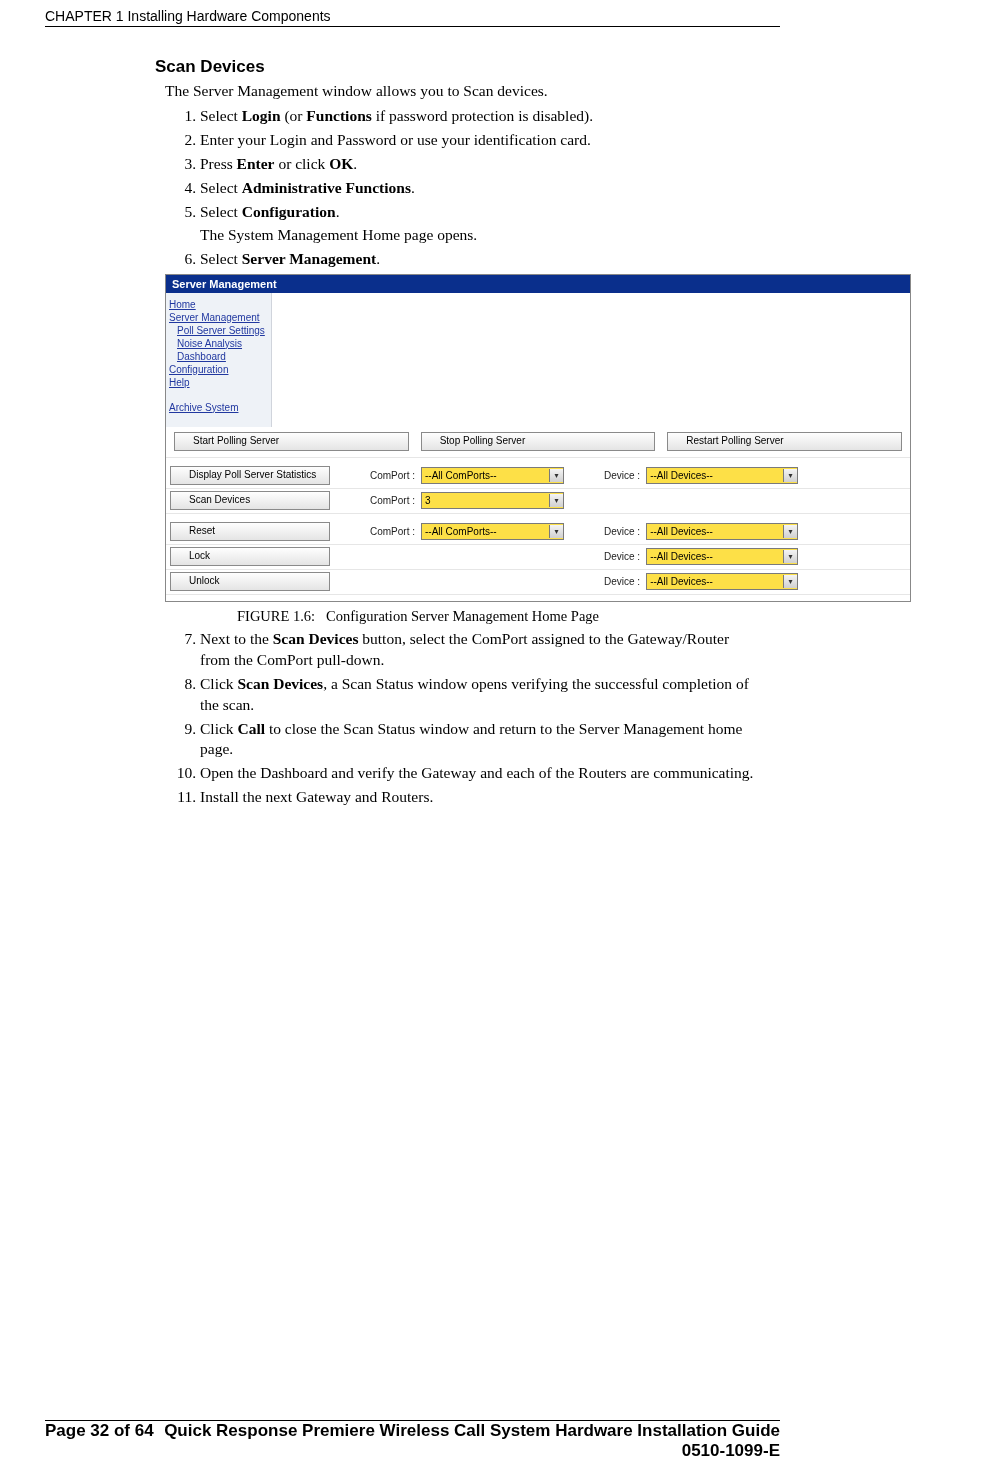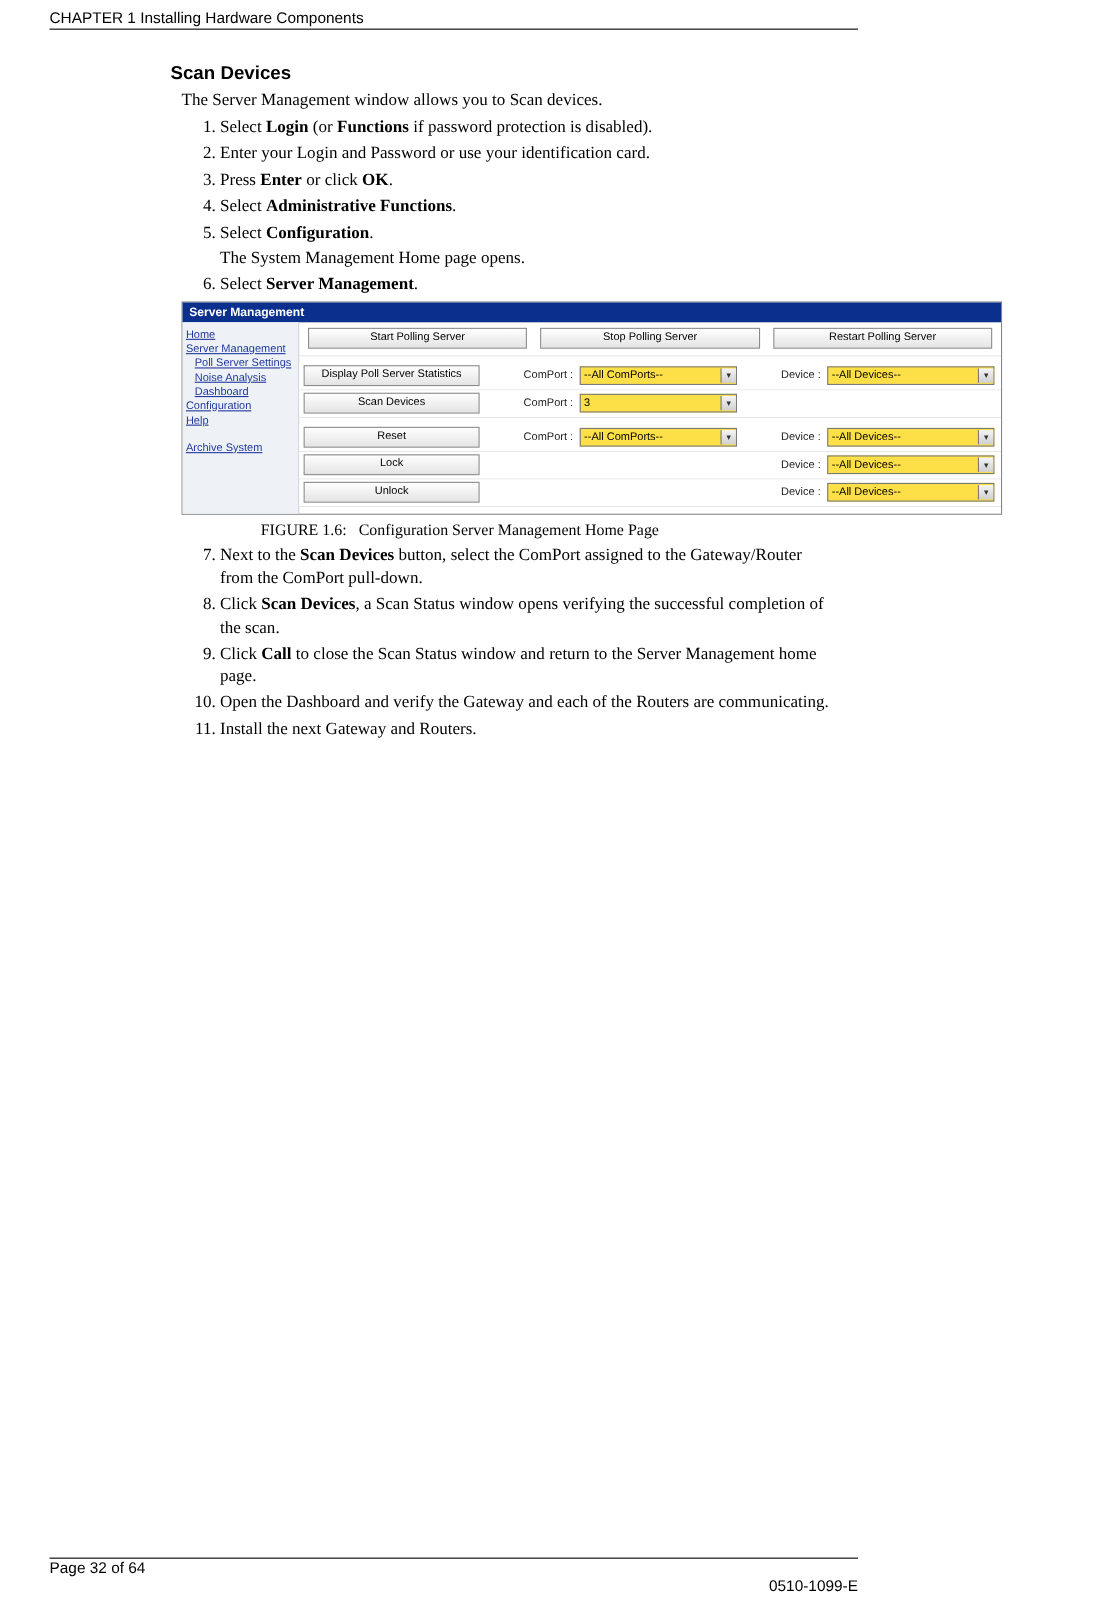--- a/index.html
+++ b/index.html
@@ -62,21 +62,21 @@
     font-size: 10.5px;
     background: #fff;
   }
   .shot-titlebar {
     background: #0a2f8c;
     color: #fff;
     font-weight: bold;
     padding: 3px 6px;
     font-size: 11px;
   }
-  .shot-body { display: flex; }
+  .shot-body { display: flex; flex-direction: column; }
   .shot-side {
     width: 102px;
     background: #eef2f7;
     border-right: 1px solid #d0d4dc;
     padding: 4px 0 12px 3px;
     color: #2138a0;
   }
   .shot-side .m { text-decoration: underline; margin: 2px 0; font-size: 10px; cursor: pointer; }
   .shot-side .m-sub { padding-left: 8px; }
   .shot-side .gap { height: 10px; }
@@ -89,22 +89,22 @@
     border-bottom: 1px solid #e6e6e6;
     padding: 2px 4px;
     height: 20px;
     background: #fff;
   }
   .shot-row:first-child { border-top: 1px solid #e6e6e6; margin-top: 8px;}
   .shot-btn {
     border: 1px solid #8a8a8a;
     background: linear-gradient(#fefefe, #e4e4e4);
     font-size: 10px;
-    text-align: center;
-    padding: 1px 4px;
+    text-align: left;
+    padding: 1px 18px;
     height: 15px;
     line-height: 13px;
     overflow: hidden;
     white-space: nowrap;
   }
   .shot-label { font-size: 10px; padding-left: 6px; color:#222;}
   .shot-select {
     border: 1px solid #7a7a7a;
     background: #fde047;
     font-size: 10px;
@@ -139,23 +139,24 @@
   }
   
   .footer-rule {
     border: none;
     border-top: 1.5px solid #000;
     margin: 0;
   }
   .footer-block {
     position: absolute;
     left: 45px; right: 45px;
-    bottom: 14px;
+    bottom: 2px;
     font-family: Arial, Helvetica, sans-serif;
-    font-size: 14px;
+    font-size: 17px;
+    font-weight: bold;
   }
   .footer-row {
     display: flex;
     justify-content: space-between;
   }
   .footer-right { text-align: right; }
   b { font-weight: bold; }
 </style>
 </head>
 <body>
@@ -312,18 +313,18 @@
       <li>Open the Dashboard and verify the Gateway and each of the Routers are communicating.</li>
       <li>Install the next Gateway and Routers.</li>
     </ol>
   </div>
 
   <div class="footer-block">
     <hr class="footer-rule">
     <div class="footer-row">
       <span>Page 32 of 64</span>
       <span class="footer-right">
-        <br>
+        <span>Quick Response Premiere Wireless Call System Hardware Installation Guide</span><br>
         <span>0510-1099-E</span>
       </span>
     </div>
   </div>
 </div>
 
 </body></html>

